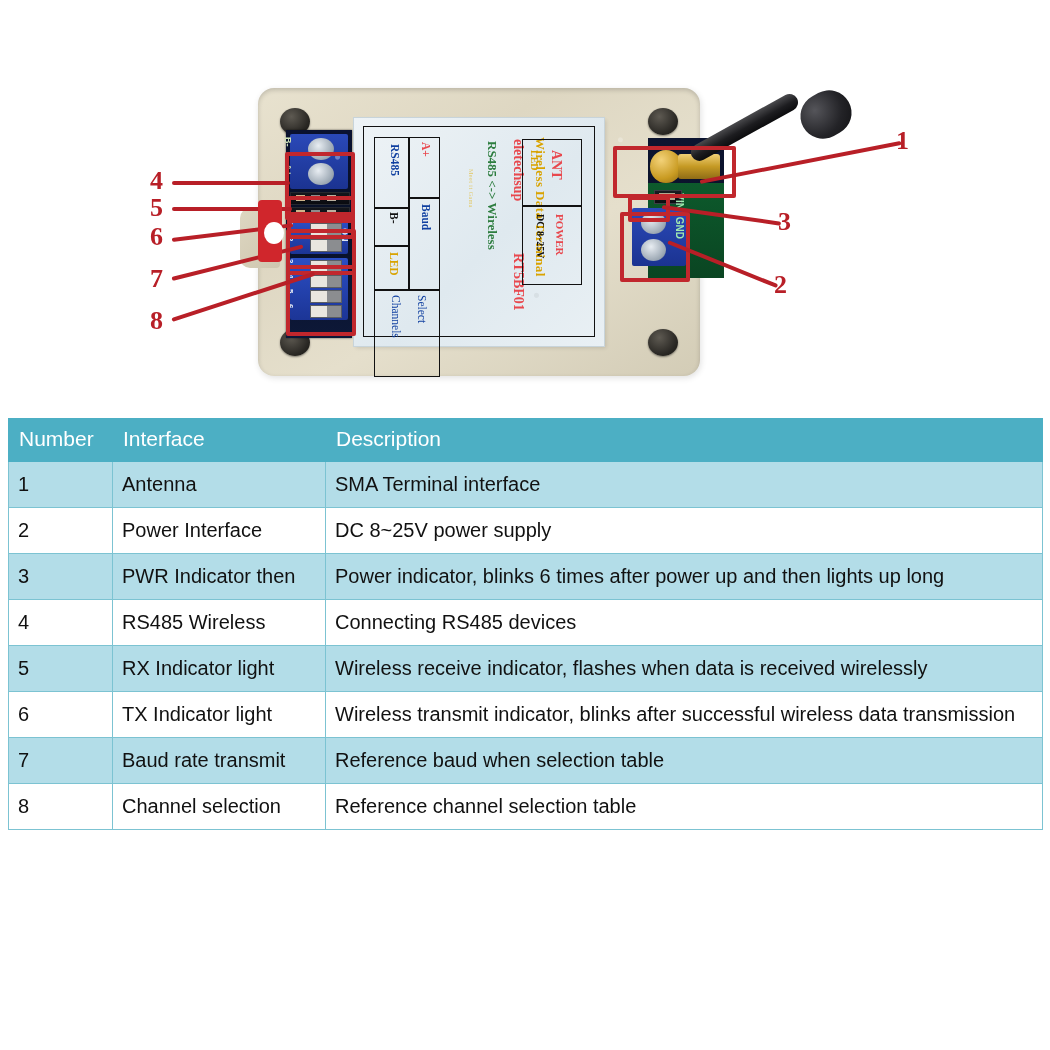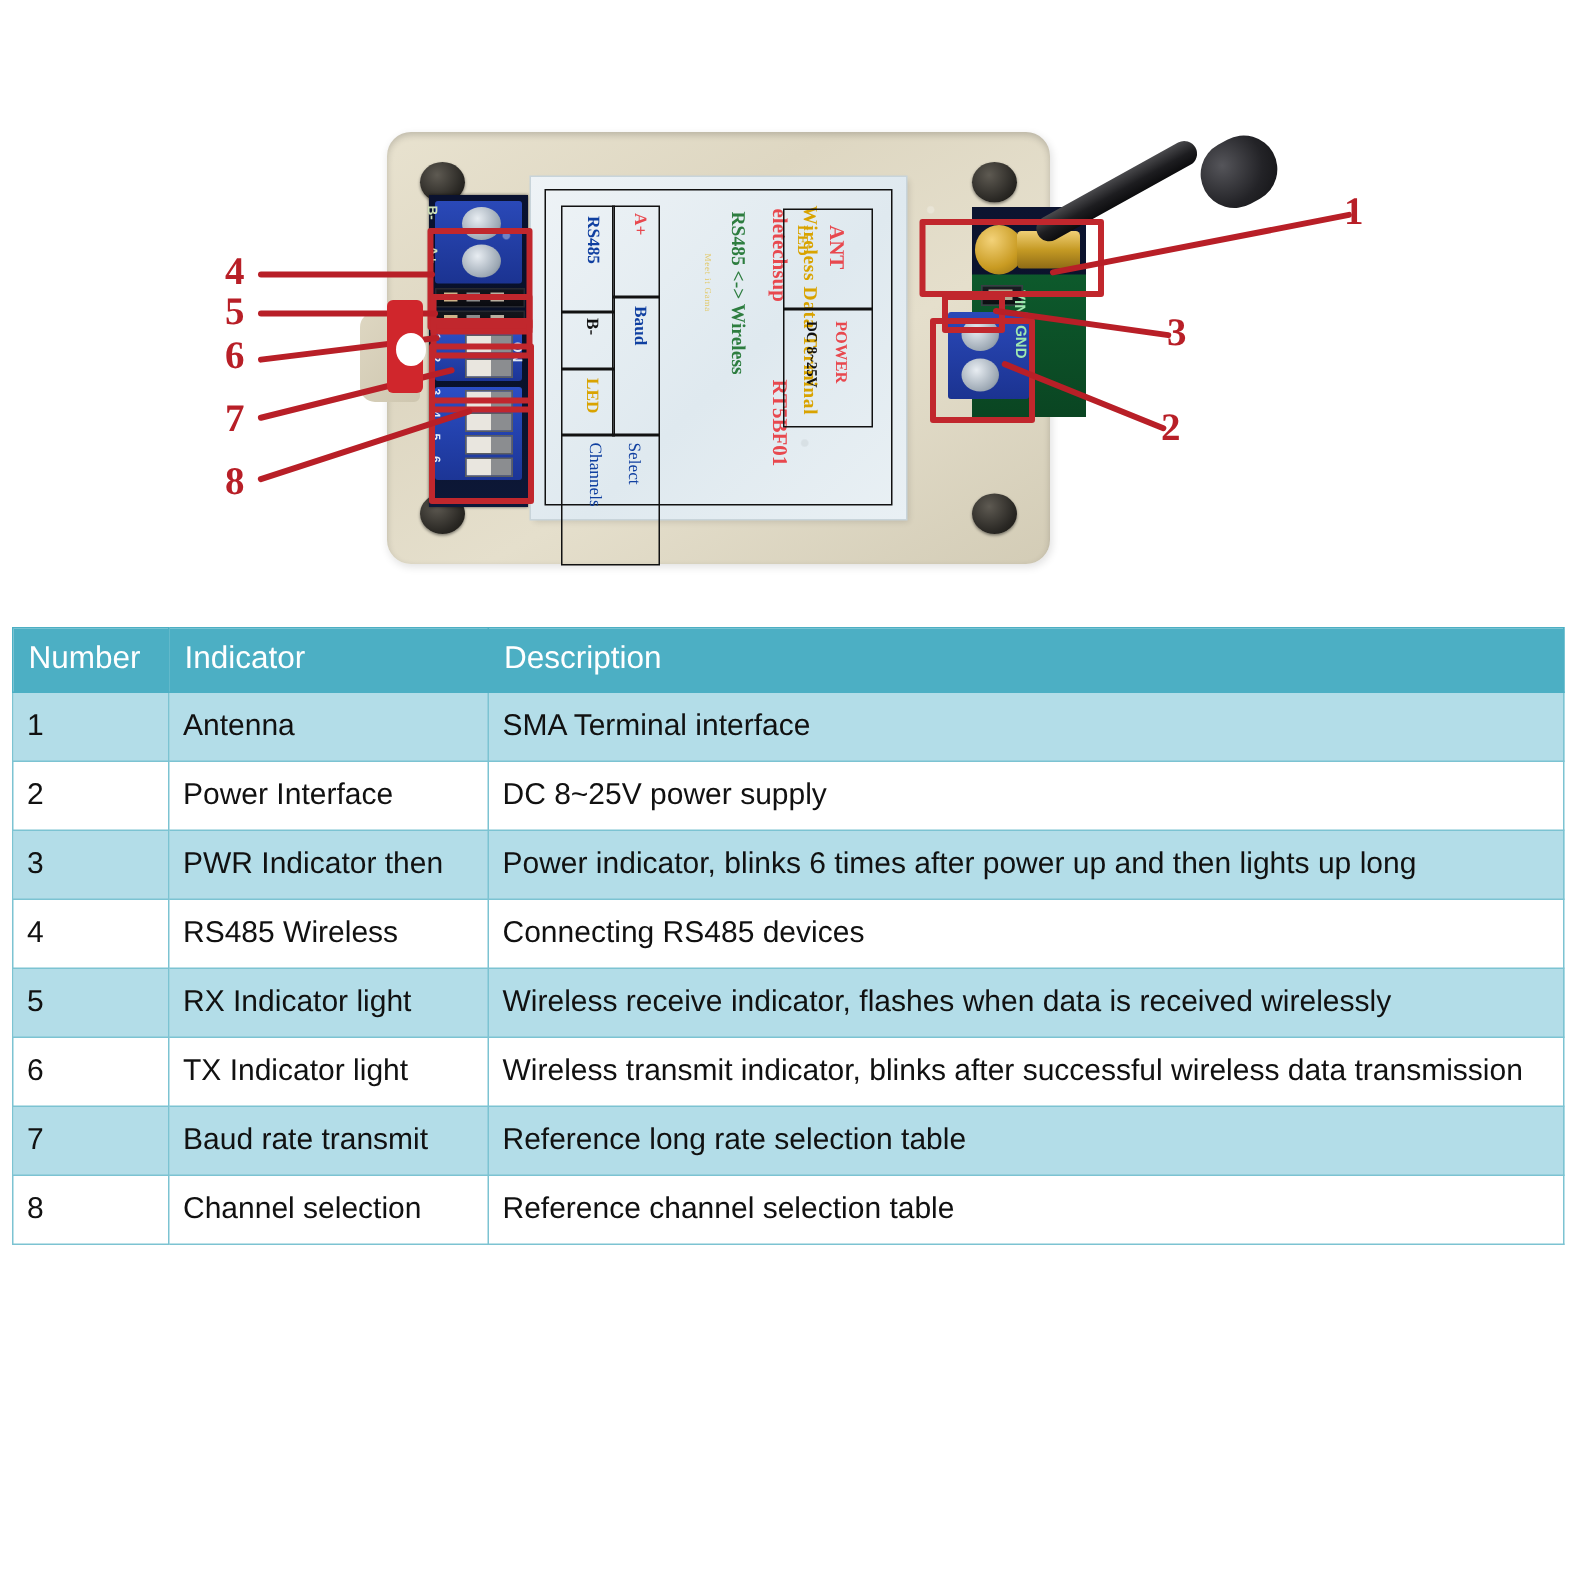--- a/index.html
+++ b/index.html
@@ -395,21 +395,21 @@
 <div class="tbl-wrap">
   <table class="spec">
     <colgroup>
         <col class="c1">
         <col class="c2">
         <col class="c3">
       </colgroup>
     <thead>
       <tr>
         <th>Number</th>
-        <th>Indicator</th>
+        <th>Interface</th>
         <th>Description</th>
       </tr>
     </thead>
     <tbody>
       <tr class="alt">
         <td class="num-col">1</td>
         <td class="just">Antenna</td>
         <td class="just">SMA Terminal interface</td>
       </tr>
       <tr class="plain">
@@ -433,21 +433,21 @@
         <td class="just">Wireless receive indicator, flashes when data is received wirelessly</td>
       </tr>
       <tr class="plain">
         <td class="num-col">6</td>
         <td class="just">TX Indicator light</td>
         <td class="just">Wireless transmit indicator, blinks after successful wireless data transmission</td>
       </tr>
       <tr class="alt">
         <td class="num-col">7</td>
         <td class="just">Baud rate transmit</td>
-        <td class="just">Reference long rate selection table</td>
+        <td class="just">Reference baud when selection table</td>
       </tr>
       <tr class="plain">
         <td class="num-col">8</td>
         <td class="just">Channel selection</td>
         <td class="just">Reference channel selection table</td>
       </tr>
     </tbody>
   </table>
 </div>
 

